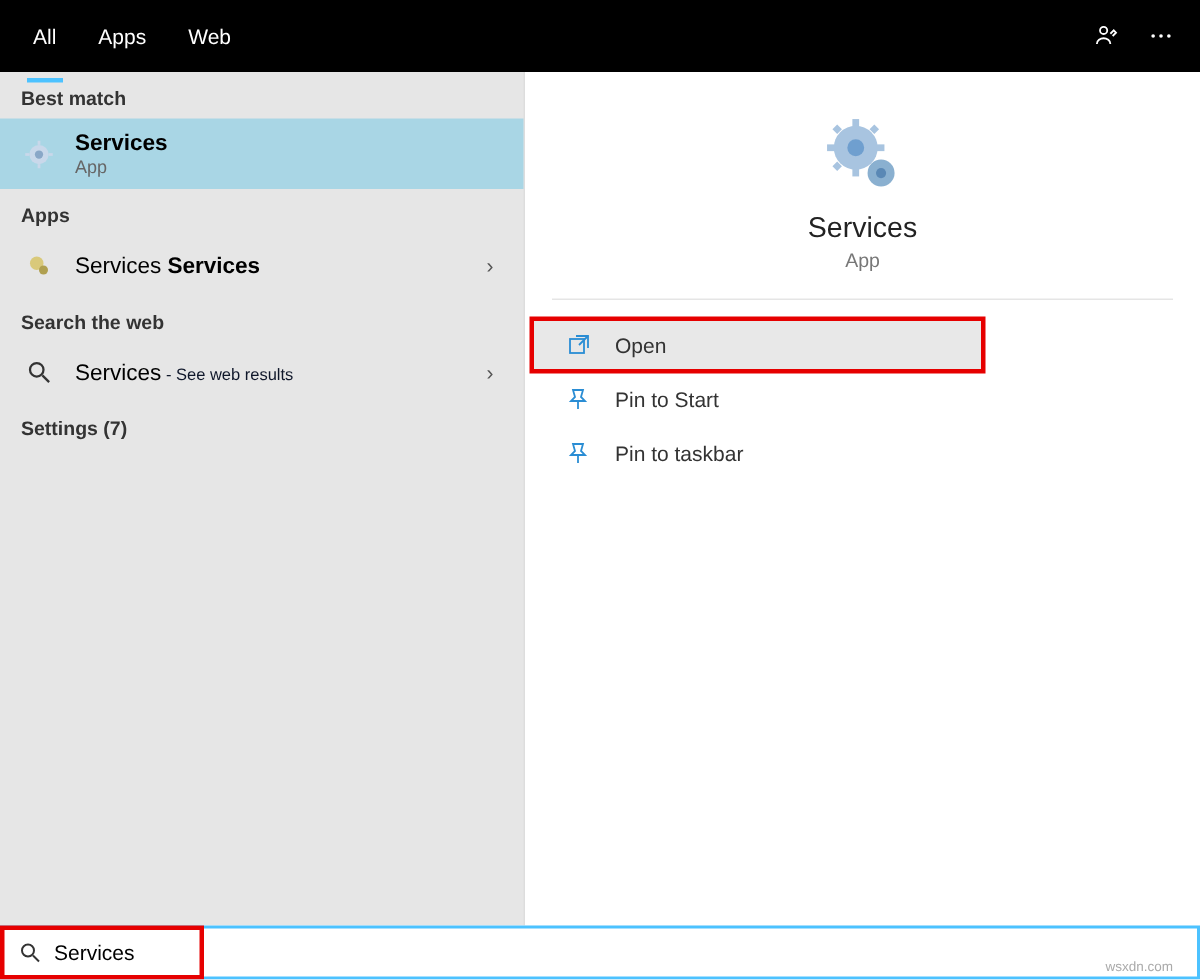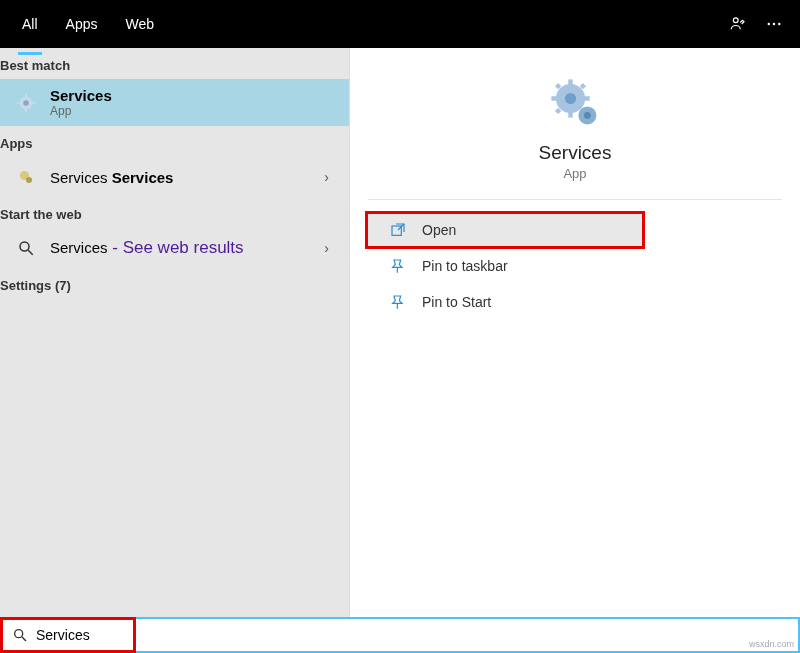--- a/index.html
+++ b/index.html
@@ -10,48 +10,48 @@
 .tab.active { font-weight: 400; }
 .tab.active::after { content: ""; position: absolute; bottom: 0; left: 10px; right: 10px; height: 3px; background: #4cc2ff; }
 .tab .chev { margin-left: 6px; font-size: 10px; }
 .topbar-spacer { flex: 1; }
 .topbar-icon { width: 36px; height: 36px; display: flex; align-items: center; justify-content: center; cursor: pointer; color: #fff; }
 
 .main { display: flex; height: calc(100% - 48px - 36px); }
 .left { width: 350px; background: #e6e6e6; border-right: 1px solid #ddd; }
 .right { flex: 1; background: #fff; }
 
-.section-label { font-size: 13px; font-weight: 600; padding: 10px 0 6px; color: #333; }
+.section-label { font-size: 13px; font-weight: 600; padding: 10px 14px 6px; color: #333; }
 
 .result-item { display: flex; align-items: center; padding: 8px 14px; cursor: pointer; position: relative; }
 .result-item.selected { background: #a9d6e5; }
 .result-item .icon { width: 24px; height: 24px; margin-right: 12px; display: flex; align-items: center; justify-content: center; }
 .result-item .text { flex: 1; }
 .result-item .title { font-size: 15px; color: #000; }
 .result-item .title strong { font-weight: 700; }
 .result-item .sub { font-size: 12px; color: #666; }
 .result-item .arrow { color: #555; font-size: 14px; padding: 0 6px; }
 
 .preview { text-align: center; padding: 28px 0 18px; border-bottom: 1px solid #e5e5e5; margin: 0 18px; }
 .preview .big-icon { width: 54px; height: 54px; margin: 0 auto 12px; display: flex; align-items: center; justify-content: center; }
 .preview .ptitle { font-size: 19px; font-weight: 400; color: #222; }
 .preview .psub { font-size: 13px; color: #777; margin-top: 2px; }
 
-.actions { padding: 12px 16px; }
+.actions { padding: 12px 4px; }
 .action { display: flex; align-items: center; padding: 8px 22px; cursor: pointer; font-size: 14px; color: #333; position: relative; }
 .action.hl { background: #e8e8e8; }
 .action.boxed { outline: 3px solid #e60000; outline-offset: -2px; margin-right: 140px; }
 .action .aicon { width: 20px; height: 20px; margin-right: 14px; color: #0078d4; display: flex; align-items: center; justify-content: center; }
 .action .aicon svg { stroke: #2a8dd4; }
 
 .searchbar { position: absolute; bottom: 0; left: 0; right: 0; height: 36px; display: flex; align-items: center; background: #fff; border: 2px solid #4cc2ff; }
 .searchbox { display: flex; align-items: center; height: 100%; outline: 3px solid #e60000; outline-offset: -1px; padding: 0 10px; width: 132px; background: #fff; }
 .searchbox .sicon { margin-right: 8px; color: #333; }
 .searchbox input { border: none; outline: none; font-size: 14px; width: 80px; background: transparent; }
-.watermark { position: absolute; right: 4px; bottom: 2px; font-size: 9px; color: #aaa; }
+.watermark { position: absolute; right: 16px; bottom: 2px; font-size: 9px; color: #aaa; }
 
 svg { display: block; }
 </style>
 </head>
 <body>
 
 <div class="topbar">
   <div class="tab active">
       <span>All</span>
     </div>
@@ -107,30 +107,30 @@
             <circle cx="10" cy="10" r="6" fill="#d9c97a"></circle>
             <circle cx="16" cy="16" r="4" fill="#b0a050"></circle>
           </svg>
       </div>
       <div class="text">
         <div class="title"><span>Services </span><strong>Services</strong></div>
       </div>
       <div class="arrow">›</div>
     </div>
 
-    <div class="section-label">Start the web</div>
+    <div class="section-label">Search the web</div>
     <div class="result-item">
       <div class="icon">
         <svg width="18" height="18" viewBox="0 0 24 24" fill="none" stroke="#333" stroke-width="2">
             <circle cx="10" cy="10" r="6"></circle>
             <line x1="15" y1="15" x2="21" y2="21"></line>
           </svg>
       </div>
       <div class="text">
-        <div class="title"><span>Services</span><span style="color:#4c1d95;font-size:17px"> - See web results</span></div>
+        <div class="title"><span>Services</span><span style="color:#0f172a;font-size:11px"> - See web results</span></div>
       </div>
       <div class="arrow">›</div>
     </div>
 
     <div class="section-label">Settings (7)</div>
   </div>
 
   <div class="right">
     <div class="preview">
       <div class="big-icon">
@@ -168,30 +168,30 @@
         </div>
         <span>Open</span>
       </div>
       <div class="action">
         <div class="aicon">
           <svg width="16" height="16" viewBox="0 0 24 24" fill="none" stroke-width="1.8">
               <path d="M6 3h10l-2 7 4 4H4l4-4-2-7z"></path>
               <line x1="11" y1="14" x2="11" y2="22"></line>
             </svg>
         </div>
-        <span>Pin to taskbar</span>
+        <span>Pin to Start</span>
       </div>
       <div class="action">
         <div class="aicon">
           <svg width="16" height="16" viewBox="0 0 24 24" fill="none" stroke-width="1.8">
               <path d="M6 3h10l-2 7 4 4H4l4-4-2-7z"></path>
               <line x1="11" y1="14" x2="11" y2="22"></line>
             </svg>
         </div>
-        <span>Pin to Start</span>
+        <span>Pin to taskbar</span>
       </div>
     </div>
   </div>
 </div>
 
 <div class="searchbar">
   <div class="searchbox">
     <span class="sicon">
       <svg width="16" height="16" viewBox="0 0 24 24" fill="none" stroke="#333" stroke-width="2">
           <circle cx="10" cy="10" r="6"></circle>

